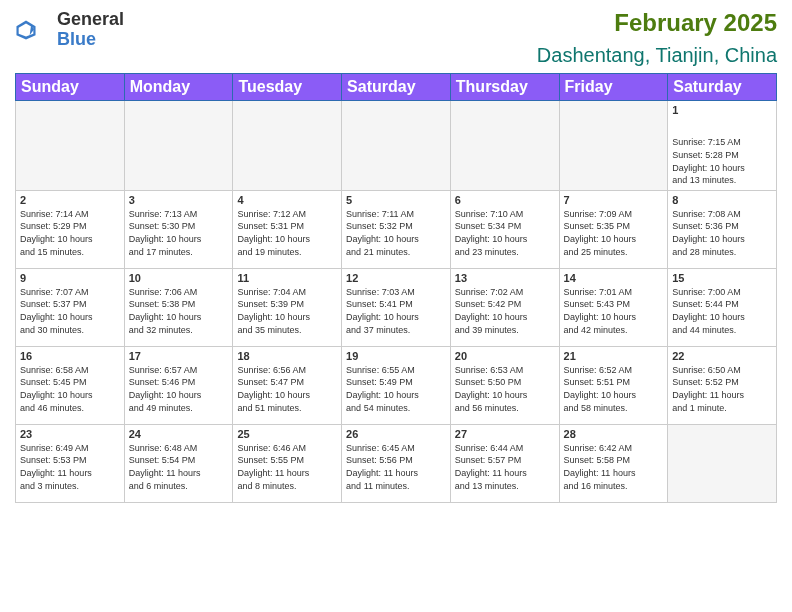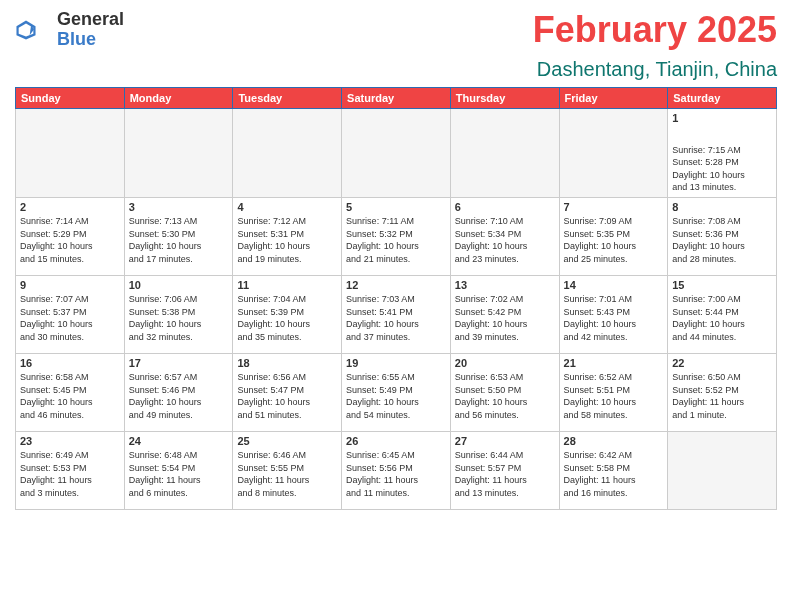--- a/index.html
+++ b/index.html
@@ -34,38 +34,38 @@
     .logo-general { color: #333; }
     .logo-blue { color: #3a7bc8; margin-top: 38px; }
     .logo-icon {
       width: 22px;
       height: 22px;
     }
     .title-block {
       text-align: right;
     }
     .month-year {
-      font-size: 36px;
+      font-size: 24px;
       font-weight: bold;
-      color: #ef4444;
+      color: #4d7c0f;
       line-height: 1.1;
     }
     .location {
       font-size: 20px;
       color: #0f766e;
       margin-top: 8px;
     }
     .calendar {
       width: 100%;
       border-collapse: collapse;
     }
     .calendar th {
-      background: #ef4444;
+      background: #8b5cf6;
       color: #fff;
-      font-size: 11px;
+      font-size: 16px;
       font-weight: bold;
       padding: 4px 5px;
       text-align: left;
       border: 1px solid #2d6ab0;
     }
     .calendar td {
       border: 1px solid #ccc;
       vertical-align: top;
       padding: 3px 4px;
       width: calc(100% / 7);

